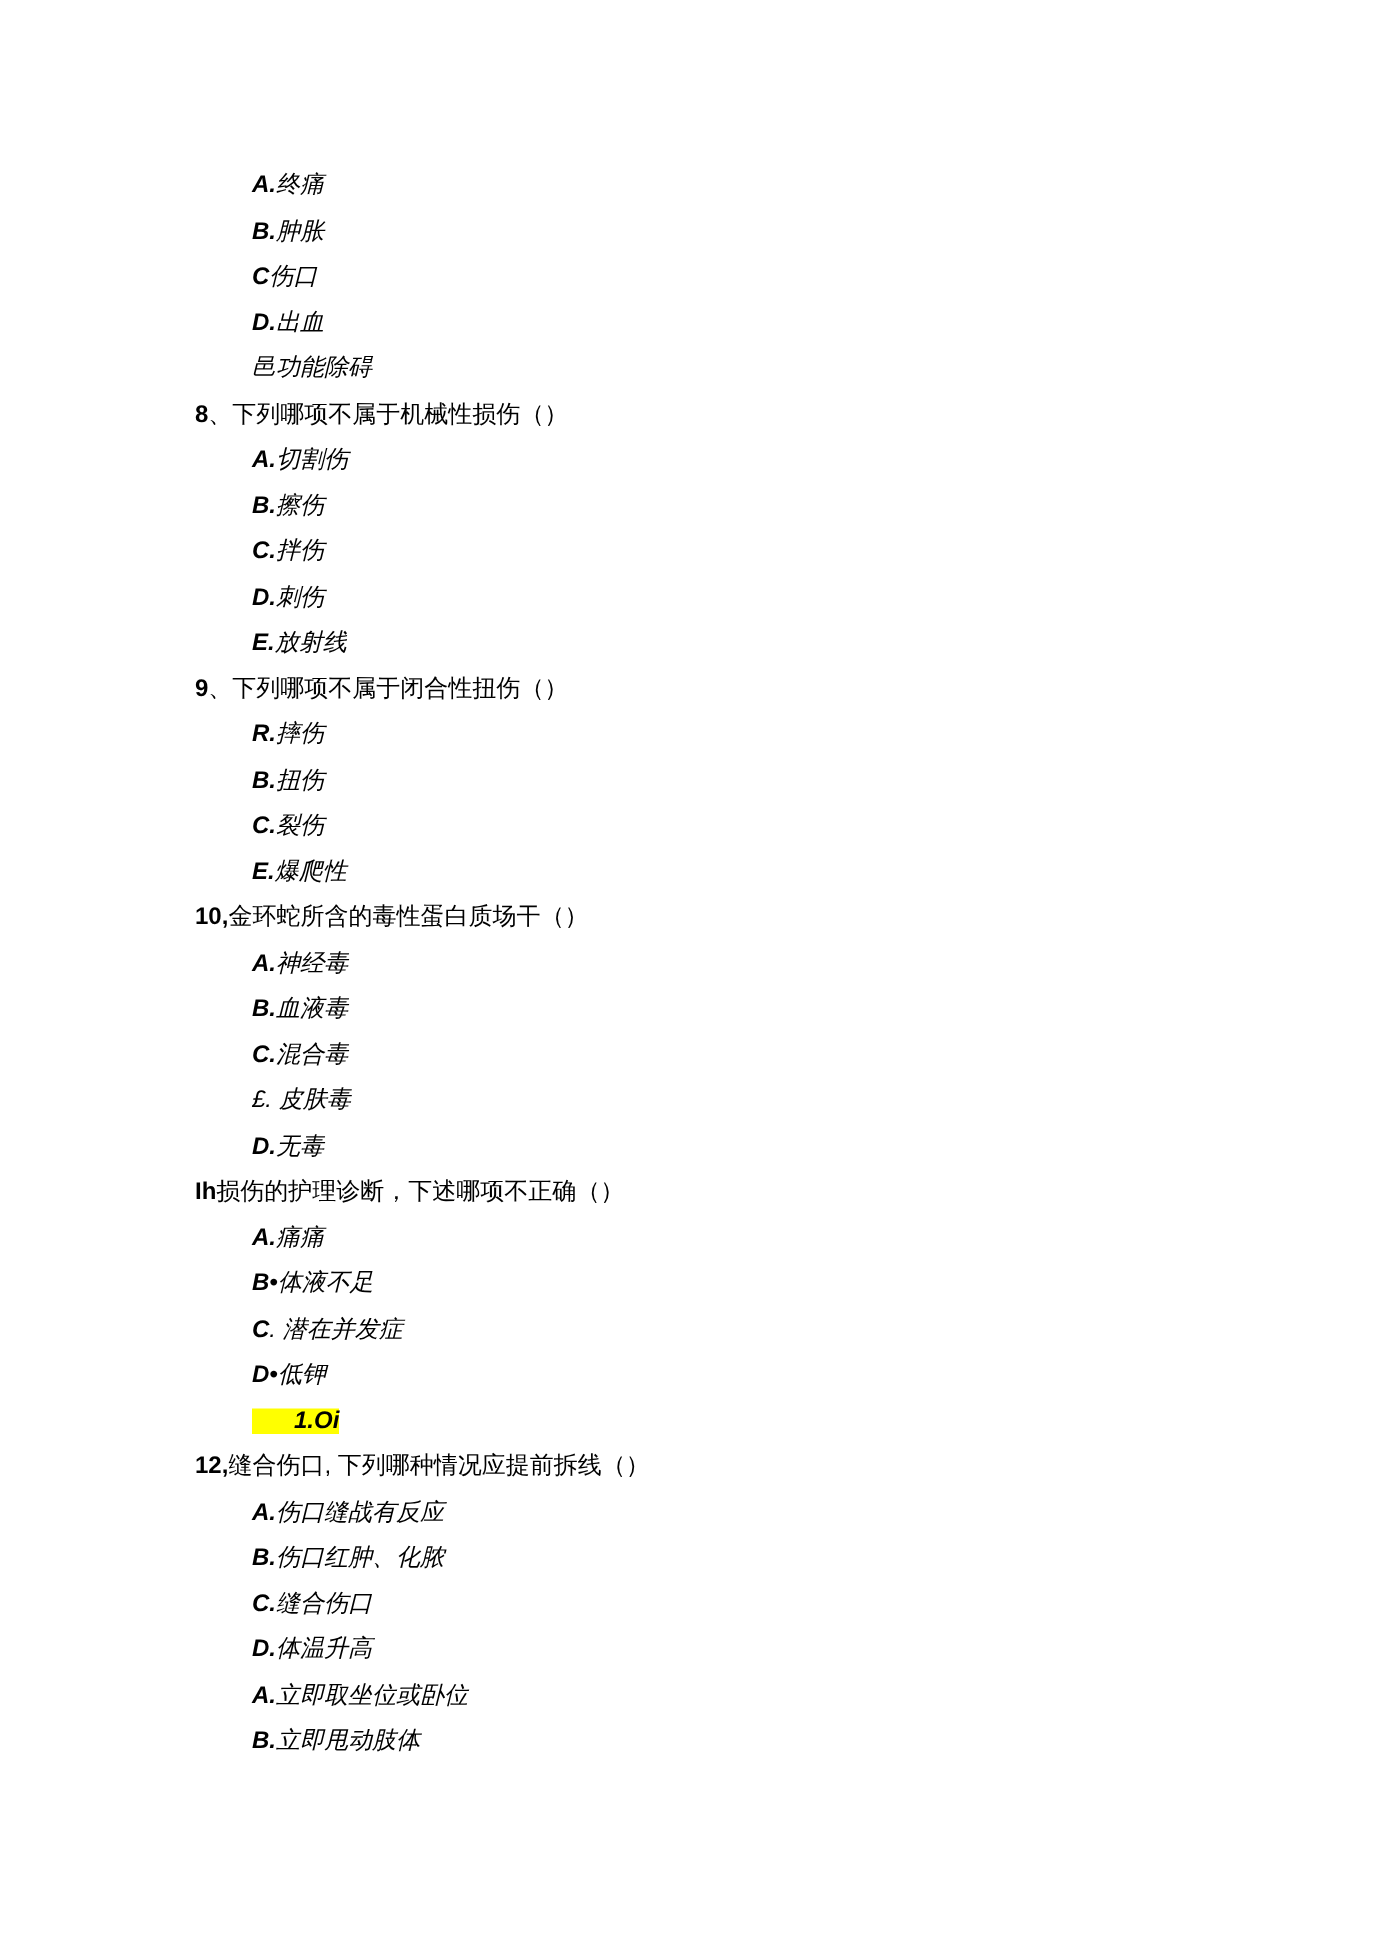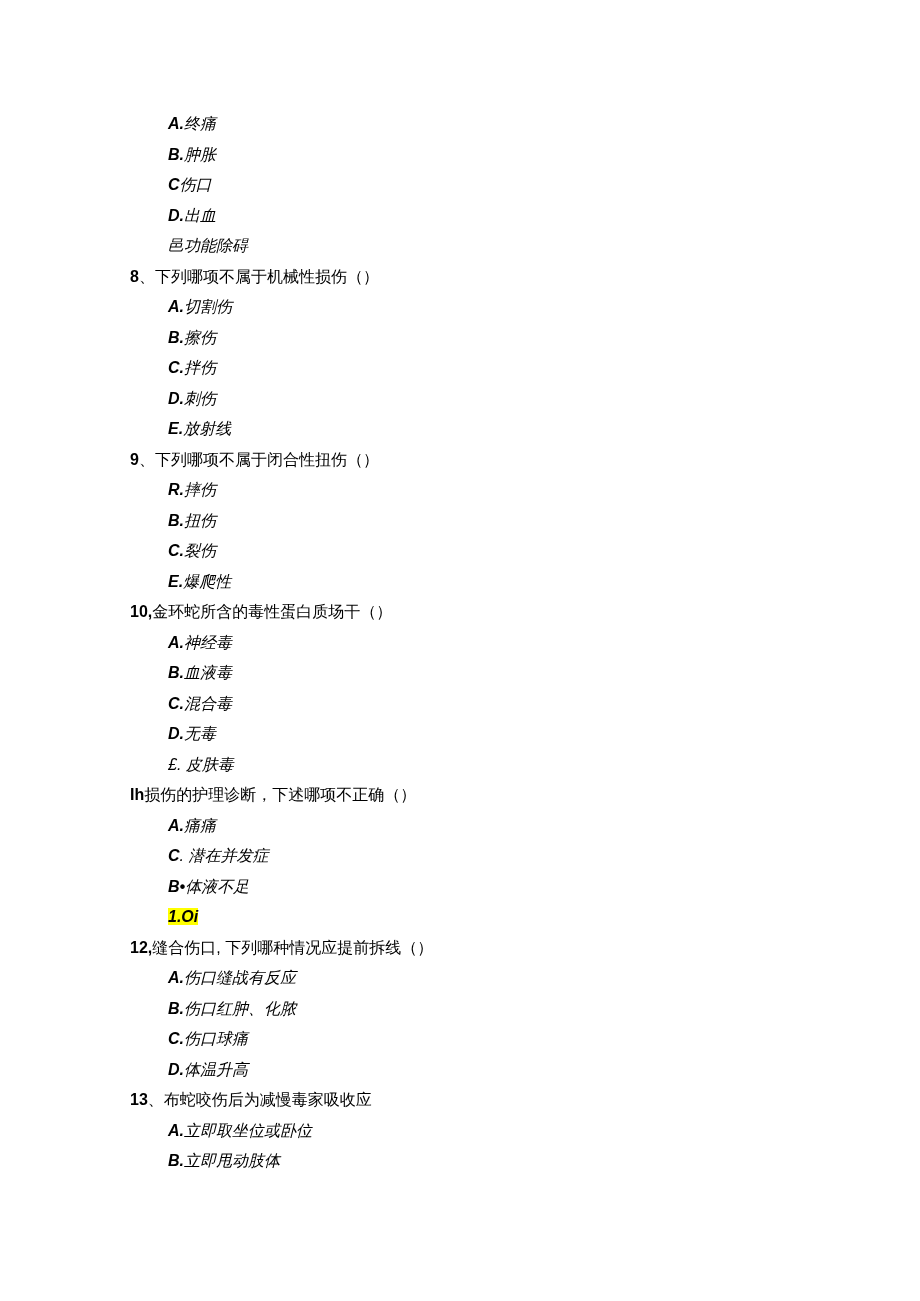--- a/index.html
+++ b/index.html
@@ -21,20 +21,21 @@
     font-style: italic;
   }
   .line {
     margin-bottom: 2.5px;
   }
   .bold {
     font-weight: 700;
   }
   .highlight {
     background-color: #ffff00;
+    padding-left: 28px;
   }
 </style>
 </head>
 <body>
 
 <div class="content">
 
   <div class="option-group">
     <div class="line"><span class="bold">A.</span><span>终痛</span></div>
     <div class="line"><span class="bold">B.</span><span>肿胀</span></div>
@@ -58,39 +59,39 @@
     <div class="line"><span class="bold">B.</span><span>扭伤</span></div>
     <div class="line"><span class="bold">C.</span><span>裂伤</span></div>
     <div class="line"><span class="bold">E.</span><span>爆爬性</span></div>
   </div>
 
   <div class="line"><span class="bold">10,</span><span>金环蛇所含的毒性蛋白质场干（）</span></div>
   <div class="option-group">
     <div class="line"><span class="bold">A.</span><span>神经毒</span></div>
     <div class="line"><span class="bold">B.</span><span>血液毒</span></div>
     <div class="line"><span class="bold">C.</span><span>混合毒</span></div>
+    <div class="line"><span>£.</span><span> 皮肤毒</span></div>
     <div class="line"><span class="bold">D.</span><span>无毒</span></div>
-    <div class="line"><span>£.</span><span> 皮肤毒</span></div>
   </div>
 
   <div class="line"><span class="bold">Ih</span><span>损伤的护理诊断，下述哪项不正确（）</span></div>
   <div class="option-group">
     <div class="line"><span class="bold">A.</span><span>痛痛</span></div>
+    <div class="line"><span class="bold">B•</span><span>体液不足</span></div>
     <div class="line"><span class="bold">C</span><span>. 潜在并发症</span></div>
-    <div class="line"><span class="bold">B•</span><span>体液不足</span></div>
+    <div class="line"><span class="bold">D•</span><span>低钾</span></div>
     <div class="line"><span class="bold highlight">1.Oi</span></div>
   </div>
 
   <div class="line"><span class="bold">12,</span><span>缝合伤口, 下列哪种情况应提前拆线（）</span></div>
   <div class="option-group">
     <div class="line"><span class="bold">A.</span><span>伤口缝战有反应</span></div>
     <div class="line"><span class="bold">B.</span><span>伤口红肿、化脓</span></div>
-    <div class="line"><span class="bold">C.</span><span>伤口球痛</span></div>
+    <div class="line"><span class="bold">C.</span><span>缝合伤口</span></div>
     <div class="line"><span class="bold">D.</span><span>体温升高</span></div>
   </div>
 
-  <div class="line"><span class="bold">13</span><span>、布蛇咬伤后为减慢毒家吸收应</span></div>
   <div class="option-group">
     <div class="line"><span class="bold">A.</span><span>立即取坐位或卧位</span></div>
     <div class="line"><span class="bold">B.</span><span>立即甩动肢体</span></div>
   </div>
 
 </div>
 
 </body></html>

